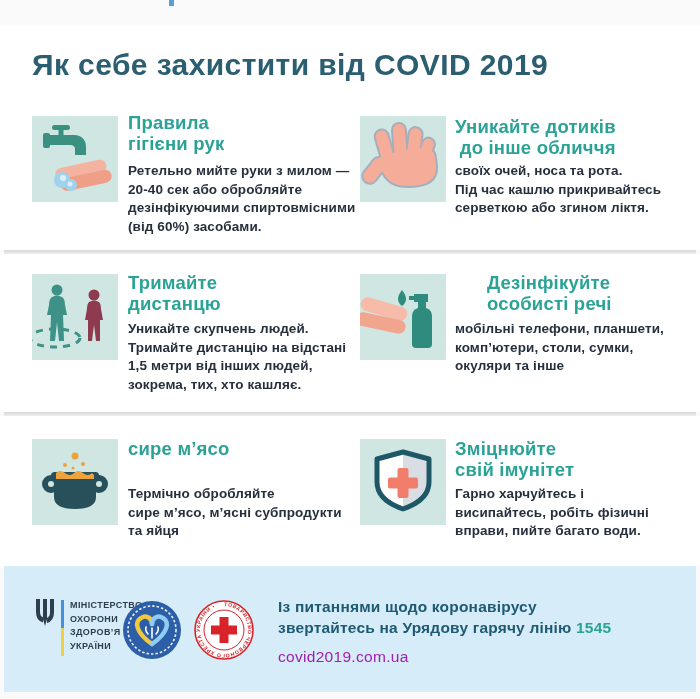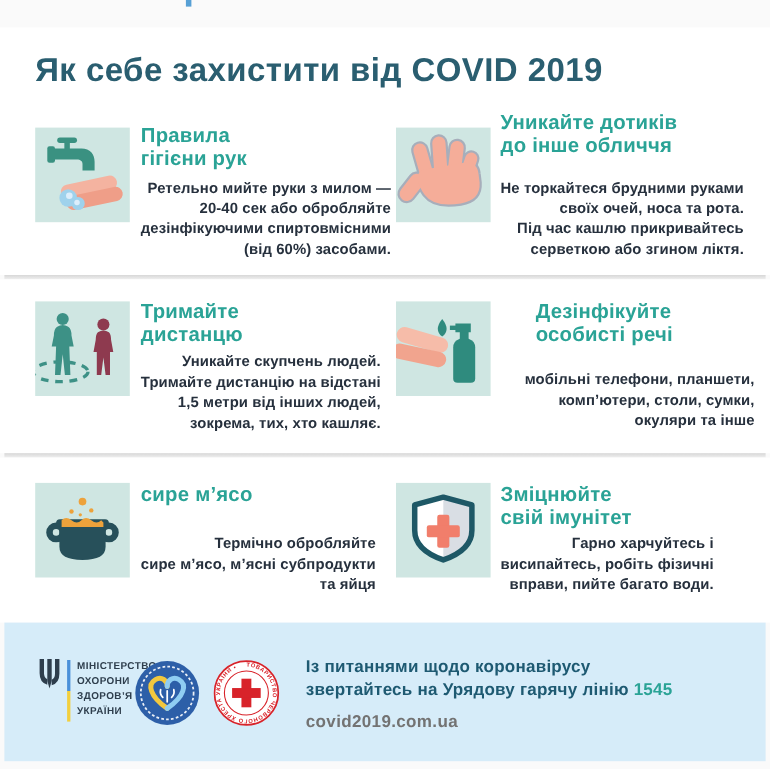--- a/index.html
+++ b/index.html
@@ -9,31 +9,31 @@
   .sec1{top:25px;height:225px;}
   .sec2{top:254px;height:158px;}
   .sec3{top:416px;height:150px;}
   .divider{position:absolute;left:4px;right:4px;height:4px;background:linear-gradient(#d7d7d7,#efefef);}
   .div1{top:250px;}
   .div2{top:412px;}
   .top-mark{position:absolute;left:169px;top:0;width:5px;height:6px;background:#57a0d5;}
   .page-title{position:absolute;left:32px;top:48px;font-size:30px;font-weight:800;letter-spacing:.4px;color:#2a5e70;}
   .icon-box{position:absolute;width:86px;height:86px;background:#cfe6e2;overflow:hidden;}
   .card-title{position:absolute;font-size:18.5px;line-height:21px;font-weight:700;color:#2aa396;letter-spacing:.2px;}
-  .card-body{position:absolute;font-size:13.5px;line-height:18.5px;font-weight:600;color:#26303d;letter-spacing:.1px;text-align:right;}
+  .card-body{position:absolute;font-size:13.5px;line-height:18.5px;font-weight:600;color:#26303d;letter-spacing:.1px;}
   .footer{position:absolute;left:4px;top:566px;width:692px;height:126px;background:#d6ecf9;}
   .moz-logo{position:absolute;left:30px;top:32px;display:flex;align-items:flex-start;}
   .moz-bar{width:3px;height:56px;margin:2px 6px 0 5px;background:linear-gradient(#4a90d9 50%,#f2cf3e 50%);}
   .moz-text{font-size:9px;line-height:13.5px;font-weight:700;color:#2e3e4d;letter-spacing:.4px;margin-top:1px;}
   .emblem{position:absolute;top:34px;}
   .emblem.phc{left:118px;}
   .emblem.rc{left:190px;}
   .hotline{position:absolute;left:274px;top:30px;font-size:15.5px;line-height:21px;font-weight:800;color:#1e5a72;letter-spacing:.2px;}
   .hotline .num{color:#2aa396;}
-  .website{position:absolute;left:274px;top:82px;font-size:15.5px;font-weight:700;color:#737373;letter-spacing:.3px;}
+  .website{position:absolute;left:274px;top:82px;font-size:15.5px;font-weight:400;color:#a21caf;letter-spacing:.3px;}
 </style>
 </head>
 <body>
 
 <div class="page">
 
   <div class="top-mark"></div>
 
   <div class="section sec1"></div>
   <div class="divider div1"></div>
@@ -85,26 +85,25 @@
       <g fill="#f5ad99">
         <rect x="8" y="40" width="13" height="28" rx="6.5" transform="rotate(38 14 54)"></rect>
         <rect x="19" y="14" width="12" height="36" rx="6" transform="rotate(-16 25 32)"></rect>
         <rect x="34" y="8" width="12" height="42" rx="6" transform="rotate(-4 40 29)"></rect>
         <rect x="48" y="12" width="12" height="38" rx="6" transform="rotate(7 54 31)"></rect>
         <rect x="60" y="22" width="11" height="30" rx="5.5" transform="rotate(18 65 37)"></rect>
         <path d="M20,48 q-2,-8 6,-10 l36,-6 q12,-1 13,10 l1,8 q1,16 -17,19 q-24,4 -33,-8 q-5,-7 -6,-13 z"></path>
       </g>
     </svg>
   </div>
-  <div class="card-title" style="left:455px;top:100px;">
+  <div class="card-title" style="left:455px;top:116px;text-align:right;">
     <div>Уникайте дотиків</div>
     <div>до інше обличчя</div>
   </div>
   <div class="card-body" style="left:455px;top:162px;">
-    <div>Не торкайтеся брудними руками</div>
     <div>своїх очей, носа та рота.</div>
     <div>Під час кашлю прикривайтесь</div>
     <div>серветкою або згином ліктя.</div>
   </div>
 
   <div class="icon-box" style="left:32px;top:274px;">
     <svg width="86" height="86" viewBox="0 0 86 86">
       <g fill="#3d9186">
         <circle cx="25" cy="16" r="5.5"></circle>
         <path d="M20,23 q5,-3 10,0 q3,2 3,8 l2,10 h-4 l1,26 h-5 l-2,-19 -2,19 h-5 l1,-26 h-4 l2,-10 q0,-6 3,-8 z"></path>
@@ -137,21 +136,21 @@
         <path d="M54,20 h14 v8 h-14 z"></path>
         <rect x="49" y="22" width="6" height="4"></rect>
         <path d="M42,16 q8,10 0,16 q-8,-6 0,-16"></path>
       </g>
     </svg>
   </div>
   <div class="card-title" style="left:455px;top:272px;margin-left:32px;">
     <div>Дезінфікуйте</div>
     <div>особисті речі</div>
   </div>
-  <div class="card-body" style="left:455px;top:336px;margin-left:22px;">
+  <div class="card-body" style="left:455px;top:320px;">
     <div>мобільні телефони, планшети,</div>
     <div>комп’ютери, столи, сумки,</div>
     <div>окуляри та інше</div>
   </div>
 
   <div class="icon-box" style="left:32px;top:439px;">
     <svg width="86" height="86" viewBox="0 0 86 86">
       <circle cx="19" cy="45" r="6" fill="none" stroke="#27505a" stroke-width="6"></circle>
       <circle cx="67" cy="45" r="6" fill="none" stroke="#27505a" stroke-width="6"></circle>
       <path d="M22,34 h42 v24 q0,12 -21,12 t-21,-12 z" fill="#27505a"></path>

